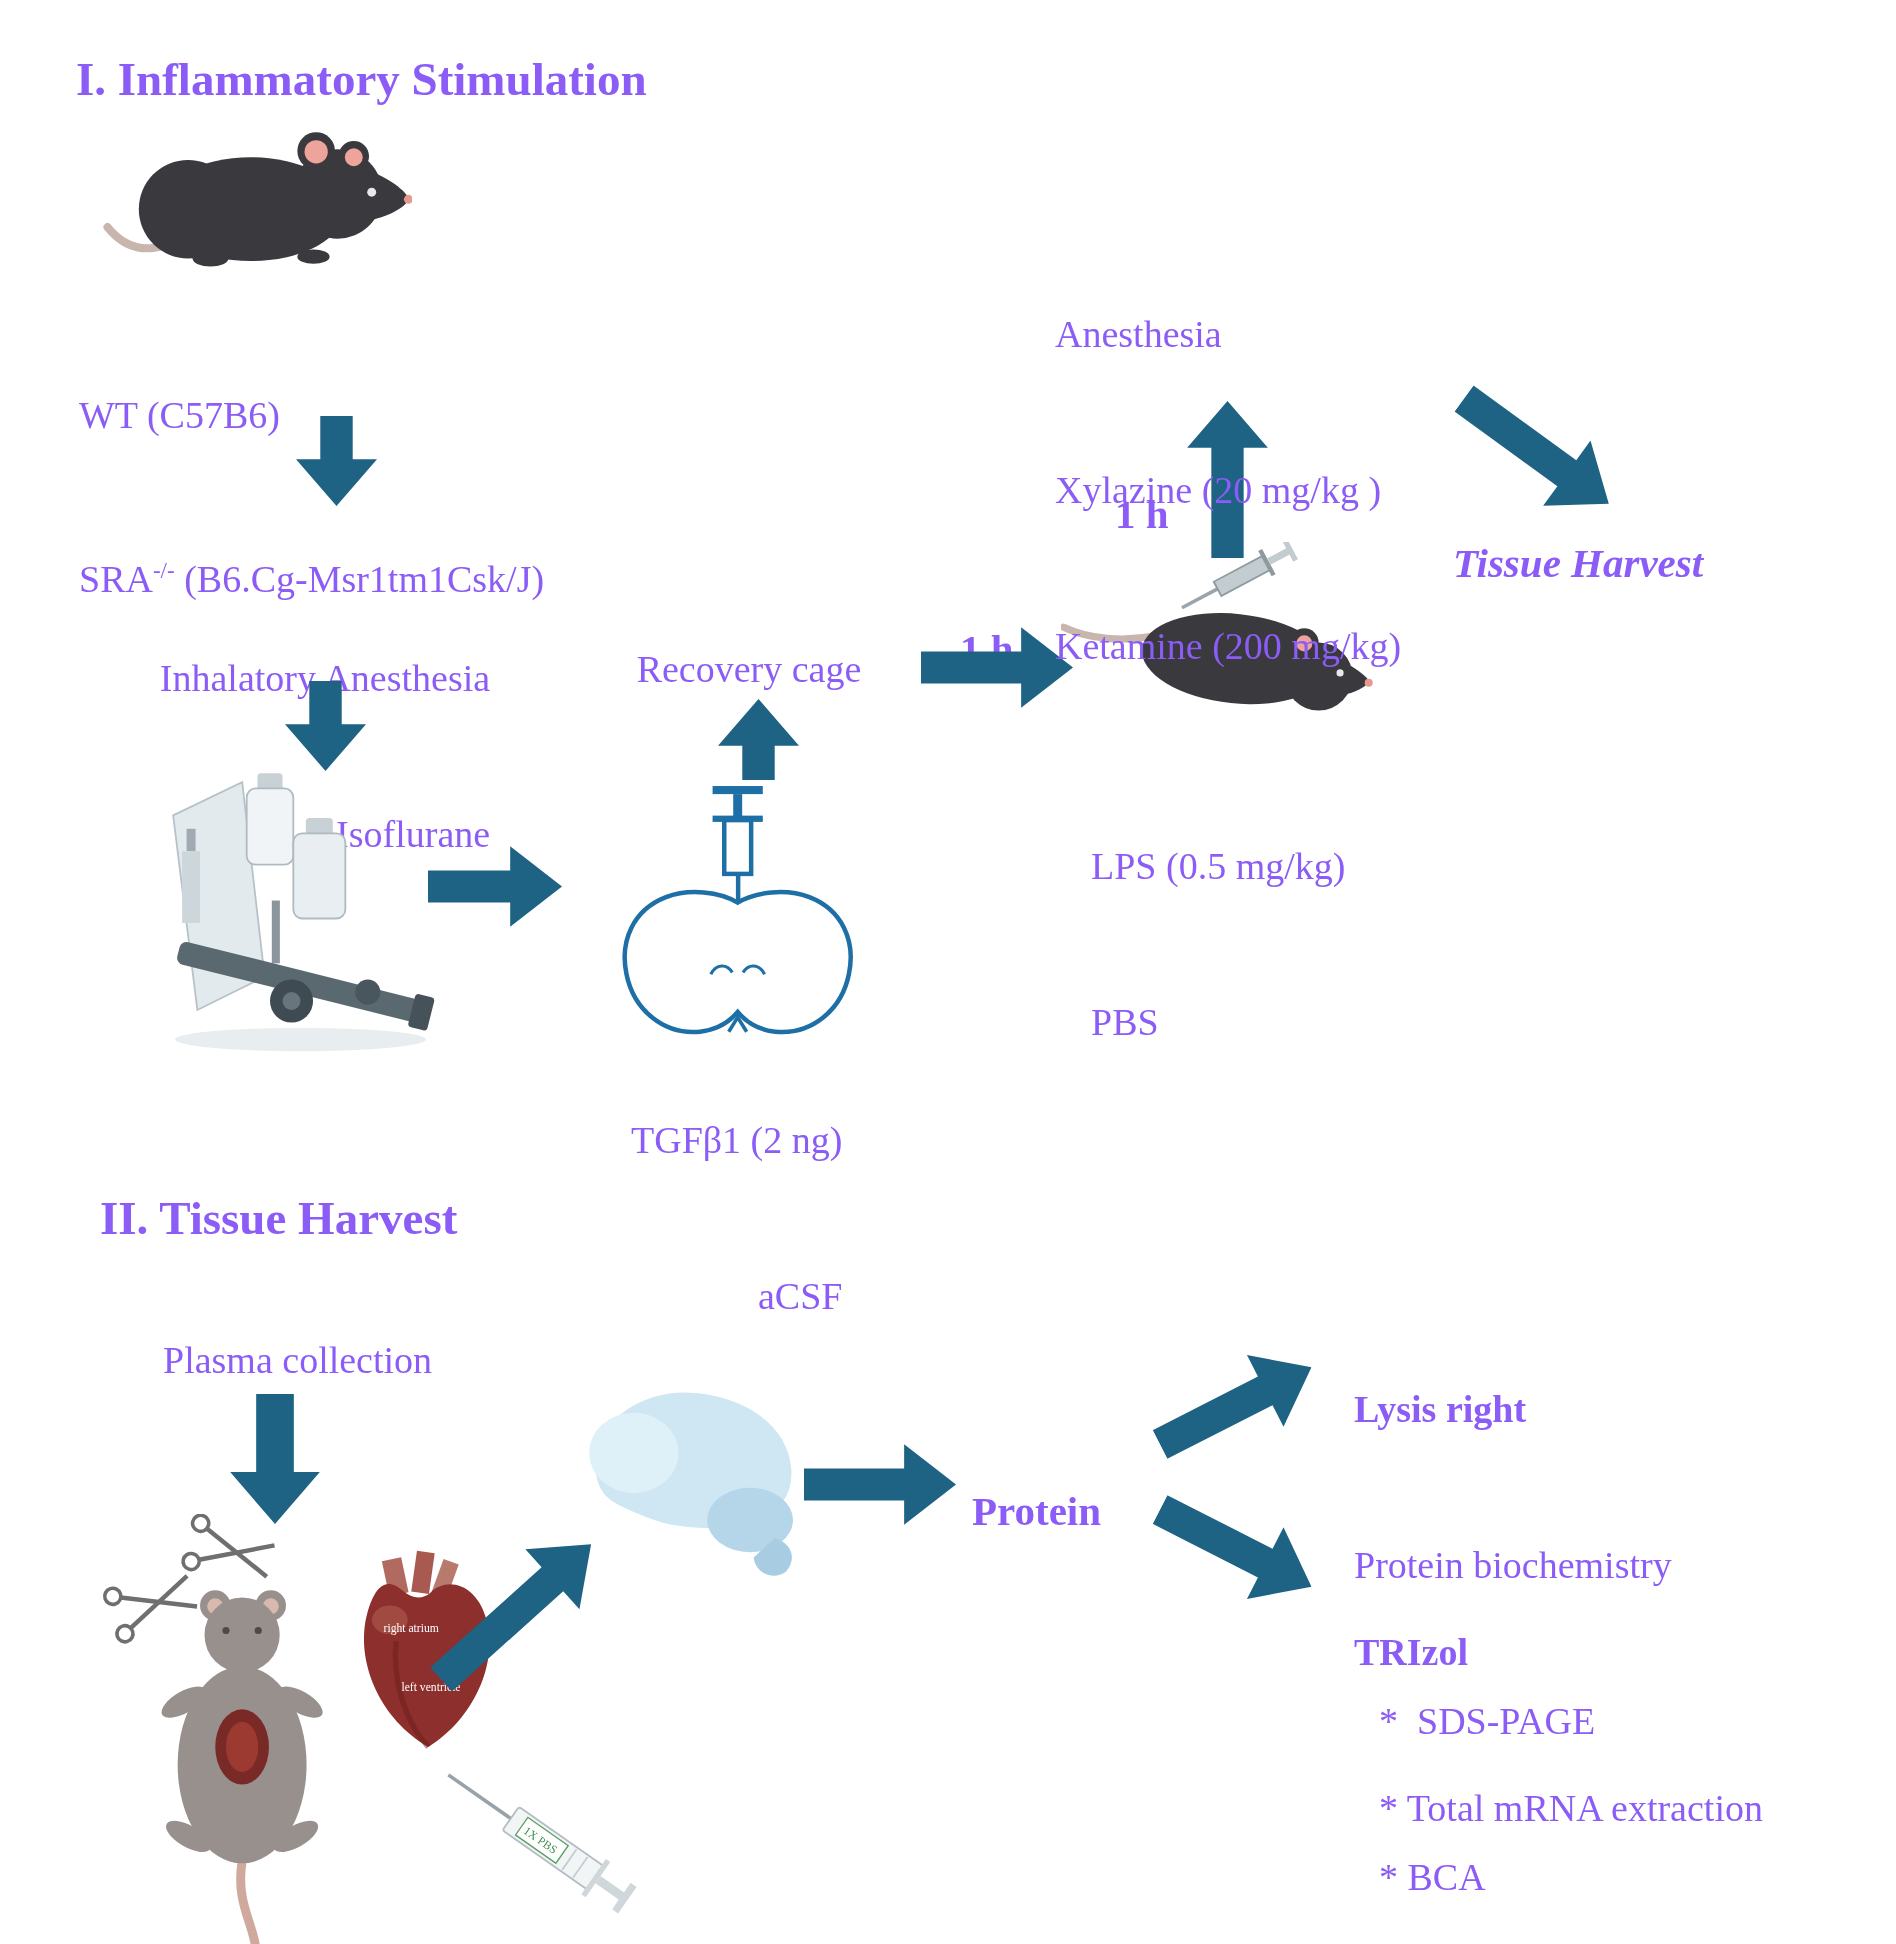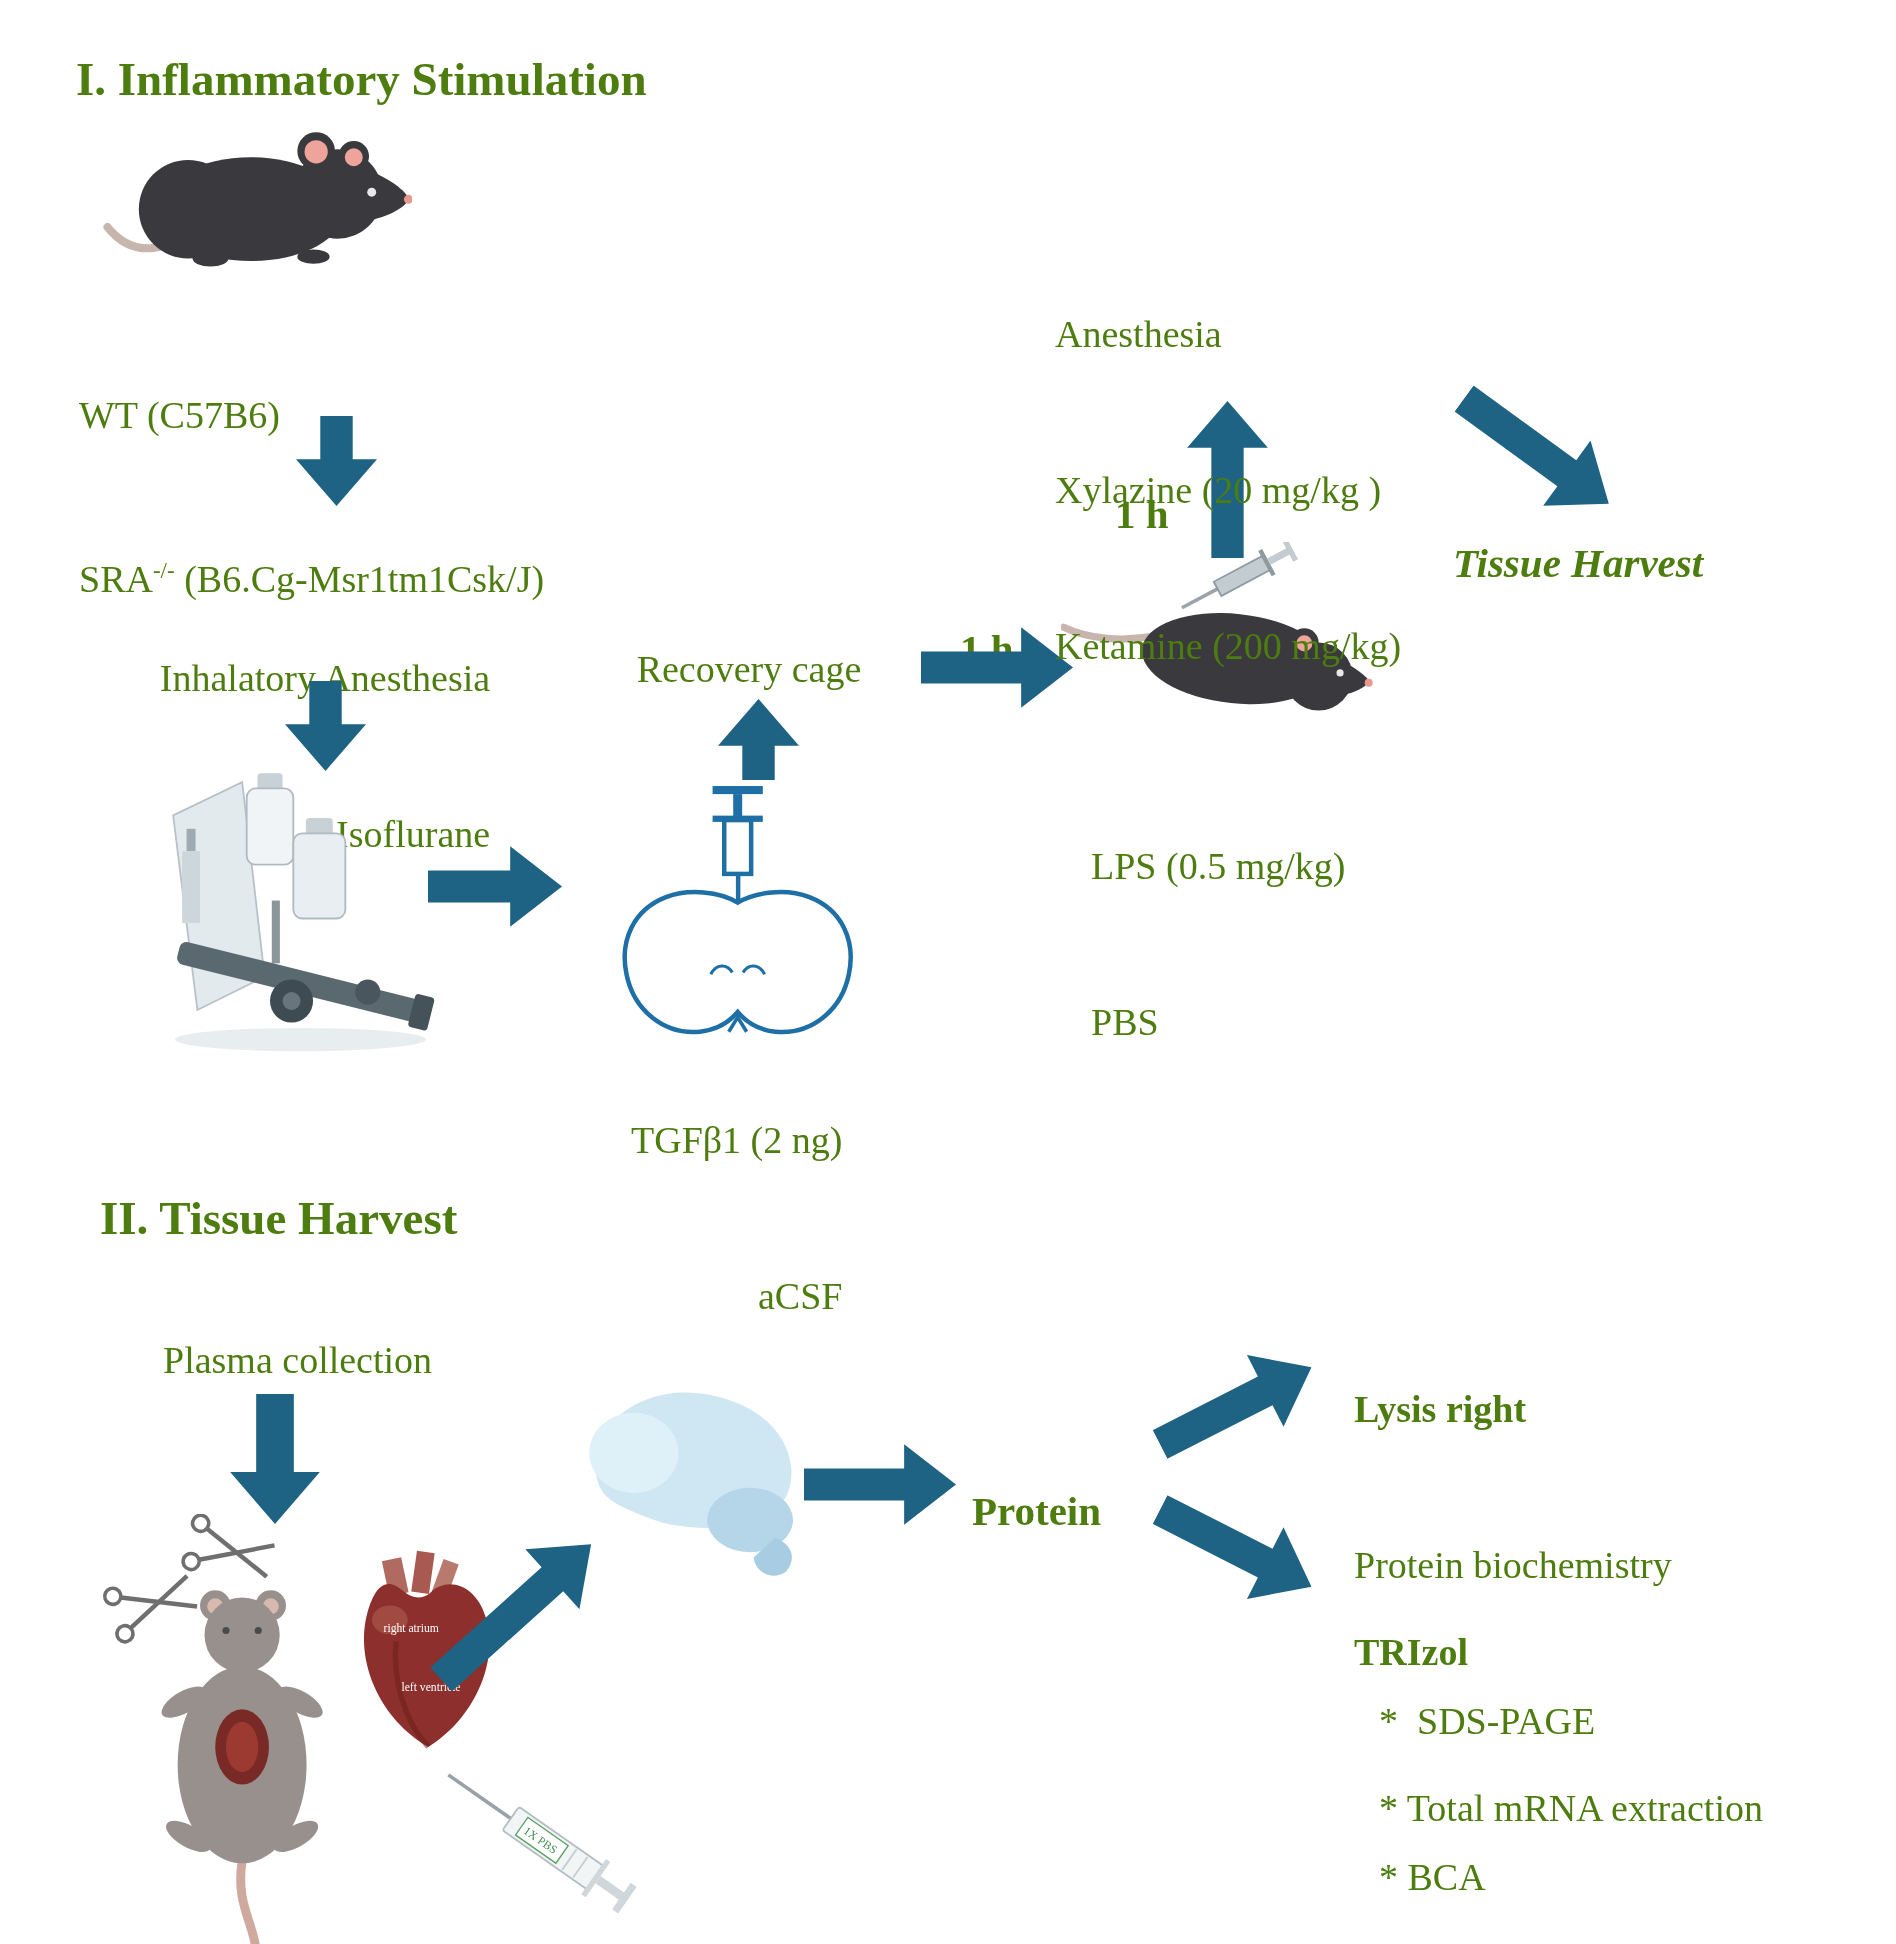--- a/index.html
+++ b/index.html
@@ -1,18 +1,18 @@
 <!DOCTYPE html>
 <html style="font-size:14.3px"><head>
 <meta charset="utf-8">
 <style>
   html,body { margin:0; padding:0; background:#ffffff; }
   .canvas {
     position:relative; width:1897px; height:1944px; background:#ffffff;
-    font-family:"Liberation Serif", serif; color:#4d7c0f; overflow:hidden;
+    font-family:"Liberation Serif", serif; color:#8b5cf6; overflow:hidden;
   }
   .t { position:absolute; font-size:38px; line-height:52px; white-space:pre; }
   .tc { transform:translateX(-50%); text-align:right; }
   .b { font-weight:bold; }
   .i { font-style:italic; }
   .title { font-size:47px; font-weight:bold; line-height:54px; }
   .big { font-size:41px;margin-top:27px; }
   sup { font-size:23px; }
   .ind1 { padding-left:25px; }
   .arrow { position:absolute; }

